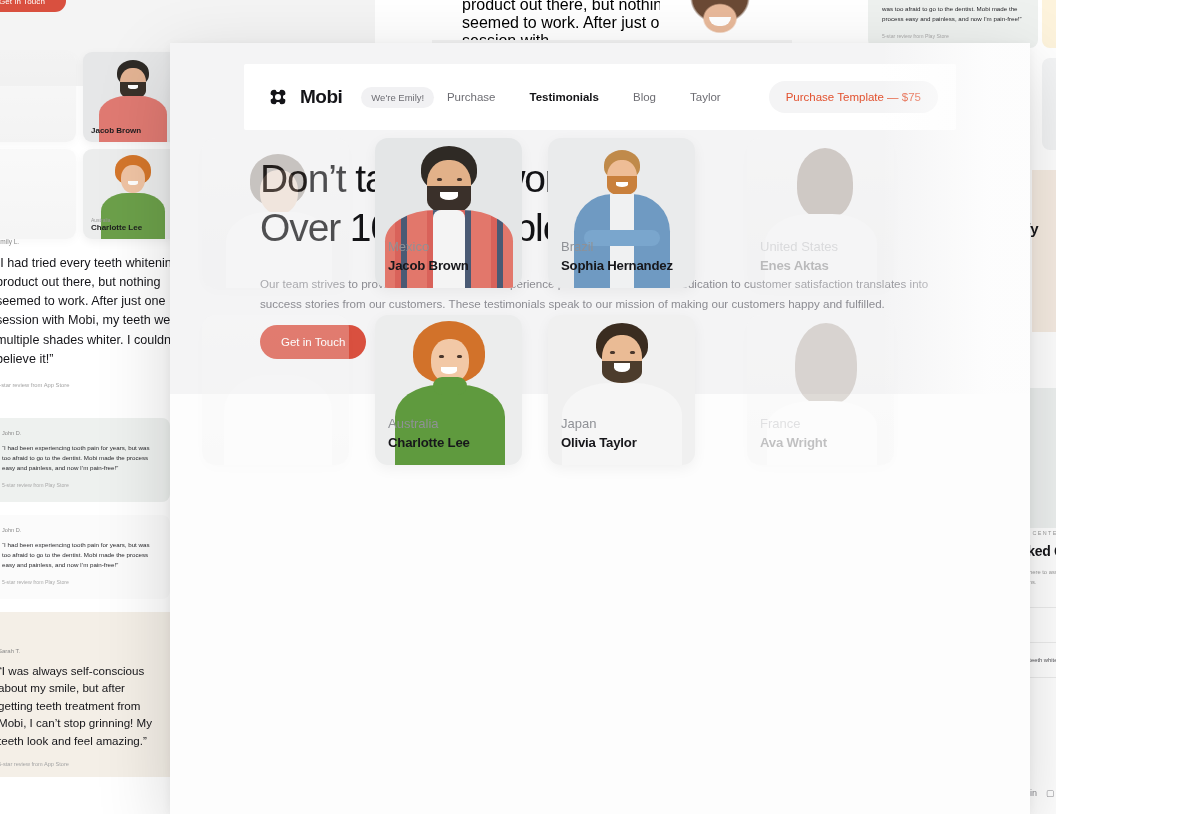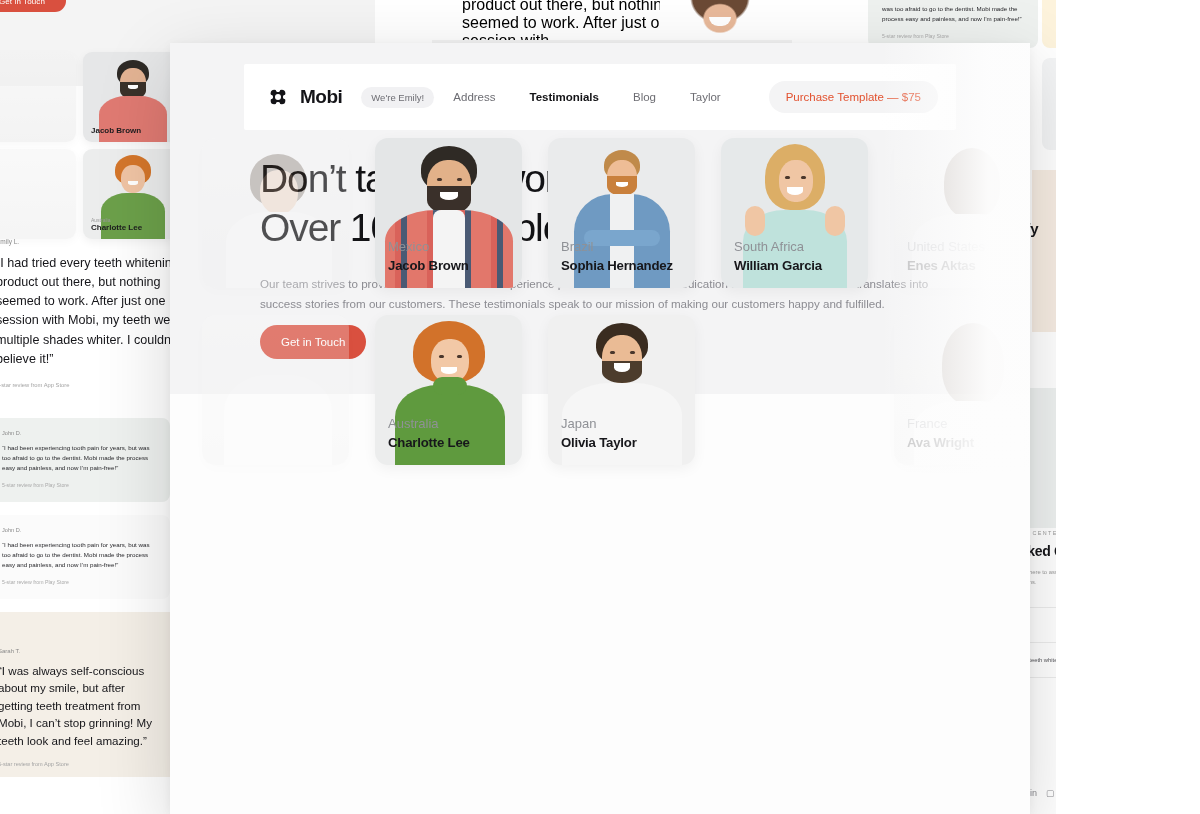--- a/index.html
+++ b/index.html
@@ -399,21 +399,21 @@
               <circle cx="38.5" cy="24" r="4.6"></circle>
               <circle cx="24" cy="38.5" r="4.6"></circle>
               <circle cx="9.5" cy="24" r="4.6"></circle>
             </g>
           </svg>
         </span>
         <span class="logo-text">Mobi</span>
         <span class="hiring-pill">We're Emily!</span>
       </div>
       <div class="nav-links">
-        <span class="nav-link">Address</span>
+        <span class="nav-link">Purchase</span>
         <span class="nav-link active">Testimonials</span>
         <span class="nav-link">Blog</span>
         <span class="nav-link">Taylor</span>
         <span class="nav-cta">Purchase Template — $75</span>
       </div>
     </div>
 
     <div class="hero-h1">
       <span>Don’t take our word for it.</span>
       <span>Over 100M people trust us</span>
@@ -499,36 +499,20 @@
             <div class="p-body" style="left:14px;top:68px;width:120px;height:82px;background:#f6f6f6"></div>
           </div>
           <div class="cap">
             <span class="cty">Japan</span>
             <span class="nm">Olivia Taylor</span>
           </div>
         </div>
       </div>
 
       <div class="gcol">
-        <div class="pcard" style="background:#e6e9ea">
-          <div class="person">
-            <div class="p-hair" style="left:44px;top:6px;width:60px;height:66px;background:#dcae66"></div>
-            <div class="p-face" style="left:58px;top:22px;width:34px;height:42px;background:#f0c6a4"></div>
-            <div class="p-eye" style="left:64px;top:38px"></div>
-              <div class="p-eye" style="left:80px;top:38px"></div>
-            <div class="p-mouth" style="left:66px;top:49px;width:16px;height:8px"></div>
-            <div class="p-body" style="left:22px;top:72px;width:104px;height:78px;background:#bfe2dc"></div>
-            <div style="position:absolute;left:24px;top:68px;width:20px;height:30px;background:#f0c6a4;border-radius:10px"></div>
-            <div style="position:absolute;left:104px;top:68px;width:20px;height:30px;background:#f0c6a4;border-radius:10px"></div>
-          </div>
-          <div class="cap">
-            <span class="cty">South Africa</span>
-            <span class="nm">William Garcia</span>
-          </div>
-        </div>
       </div>
 
       <div class="gcol">
         <div class="pcard edge" style="background:linear-gradient(180deg,#f6f6f6,#eeeeee)">
           <div class="person">
             <div class="p-hair" style="left:50px;top:10px;width:56px;height:70px;background:#6a5040"></div>
             <div class="p-body" style="left:18px;top:76px;width:112px;height:74px;background:#fafafa"></div>
           </div>
           <div class="cap">
             <span class="cty">United States</span>

